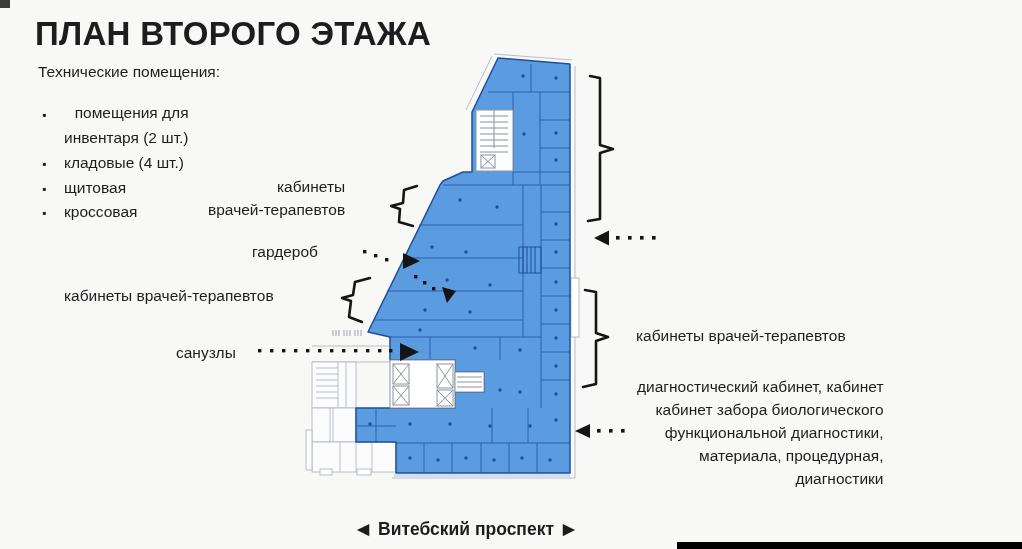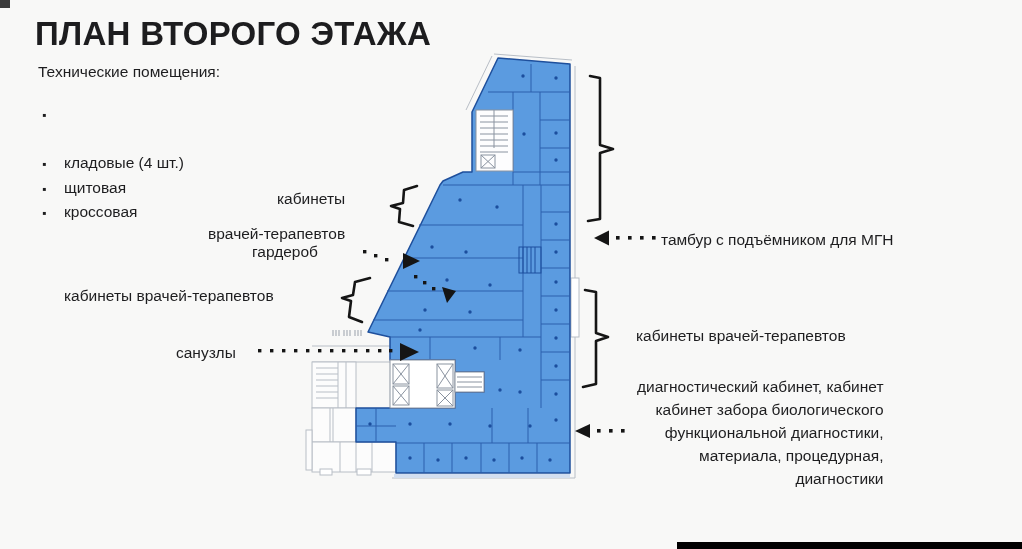--- a/index.html
+++ b/index.html
@@ -9,21 +9,21 @@
   }
   .abs{position:absolute;}
   .t{white-space:nowrap;font-size:15.5px;line-height:23px;text-align:right;}
   .line{display:block;white-space:nowrap;}
   #title{left:35px;top:15px;font-size:33px;font-weight:800;letter-spacing:.3px;white-space:nowrap;}
   #tech-header{left:38px;top:60px;}
   .bullet-marker{font-size:12px;line-height:23px;}
   .multiline .line{line-height:24.5px;}
   #admin-note .line{line-height:23.2px;}
   #diag-note .line{line-height:23px;}
-  #cab-top-label .line{line-height:22.5px;margin-top:12px;}
+  #cab-top-label .line{line-height:22.5px;}
   #street{left:330px;top:519px;width:272px;text-align:center;font-size:17.5px;font-weight:800;white-space:nowrap;}
   #street .arr{font-size:15px;position:relative;top:-1px;}
   #street .nm{margin:0 9px;}
   svg{display:block;}
 </style>
 </head>
 <body>
 
 <div id="slide">
 
@@ -196,39 +196,45 @@
       </g>
     </g>
 
     <rect x="677" y="542" width="345" height="7" fill="#000000"></rect>
   </svg>
 
   <div id="title" class="abs">ПЛАН ВТОРОГО ЭТАЖА</div>
   <div id="tech-header" class="abs t">Технические помещения:</div>
 
   <div class="abs bullet-marker" style="left:42px;top:104px">▪</div>
+  <div class="abs t multiline" style="left:64px;top:101px">
+    <span class="line">помещения для</span>
+    <span class="line">инвентаря (2 шт.)</span>
+  </div>
   <div class="abs bullet-marker" style="left:42px;top:153px">▪</div>
   <div class="abs t" style="left:64px;top:151px">кладовые (4 шт.)</div>
   <div class="abs bullet-marker" style="left:42px;top:178px">▪</div>
   <div class="abs t" style="left:64px;top:176px">щитовая</div>
   <div class="abs bullet-marker" style="left:42px;top:202px">▪</div>
   <div class="abs t" style="left:64px;top:200px">кроссовая</div>
 
   <div id="cab-top-label" class="abs t" style="left:208px;top:176px">
     <span class="line">кабинеты</span>
     <span class="line">врачей-терапевтов</span>
   </div>
   <div class="abs t" style="left:252px;top:240px;width:104px;text-align:left">гардероб</div>
   <div class="abs t" style="left:64px;top:284px">кабинеты врачей-терапевтов</div>
   <div class="abs t" style="left:176px;top:341px">санузлы</div>
 
-  <div class="abs t" style="left:661px;top:228px">тамбур с подъёмником для МГН</div>
   <div class="abs t" style="left:636px;top:324px">кабинеты врачей-терапевтов</div>
   <div id="diag-note" class="abs t" style="left:637px;top:375px">
     <span class="line">диагностический кабинет, кабинет</span>
     <span class="line">кабинет забора биологического</span>
     <span class="line">функциональной диагностики,</span>
     <span class="line">материала, процедурная,</span>
     <span class="line">диагностики</span>
   </div>
 
+  <div id="street" class="abs">
+    <span class="arr">◀</span><span class="nm">Витебский проспект</span><span class="arr">▶</span>
+  </div>
 
 </div>
 
 </body></html>

